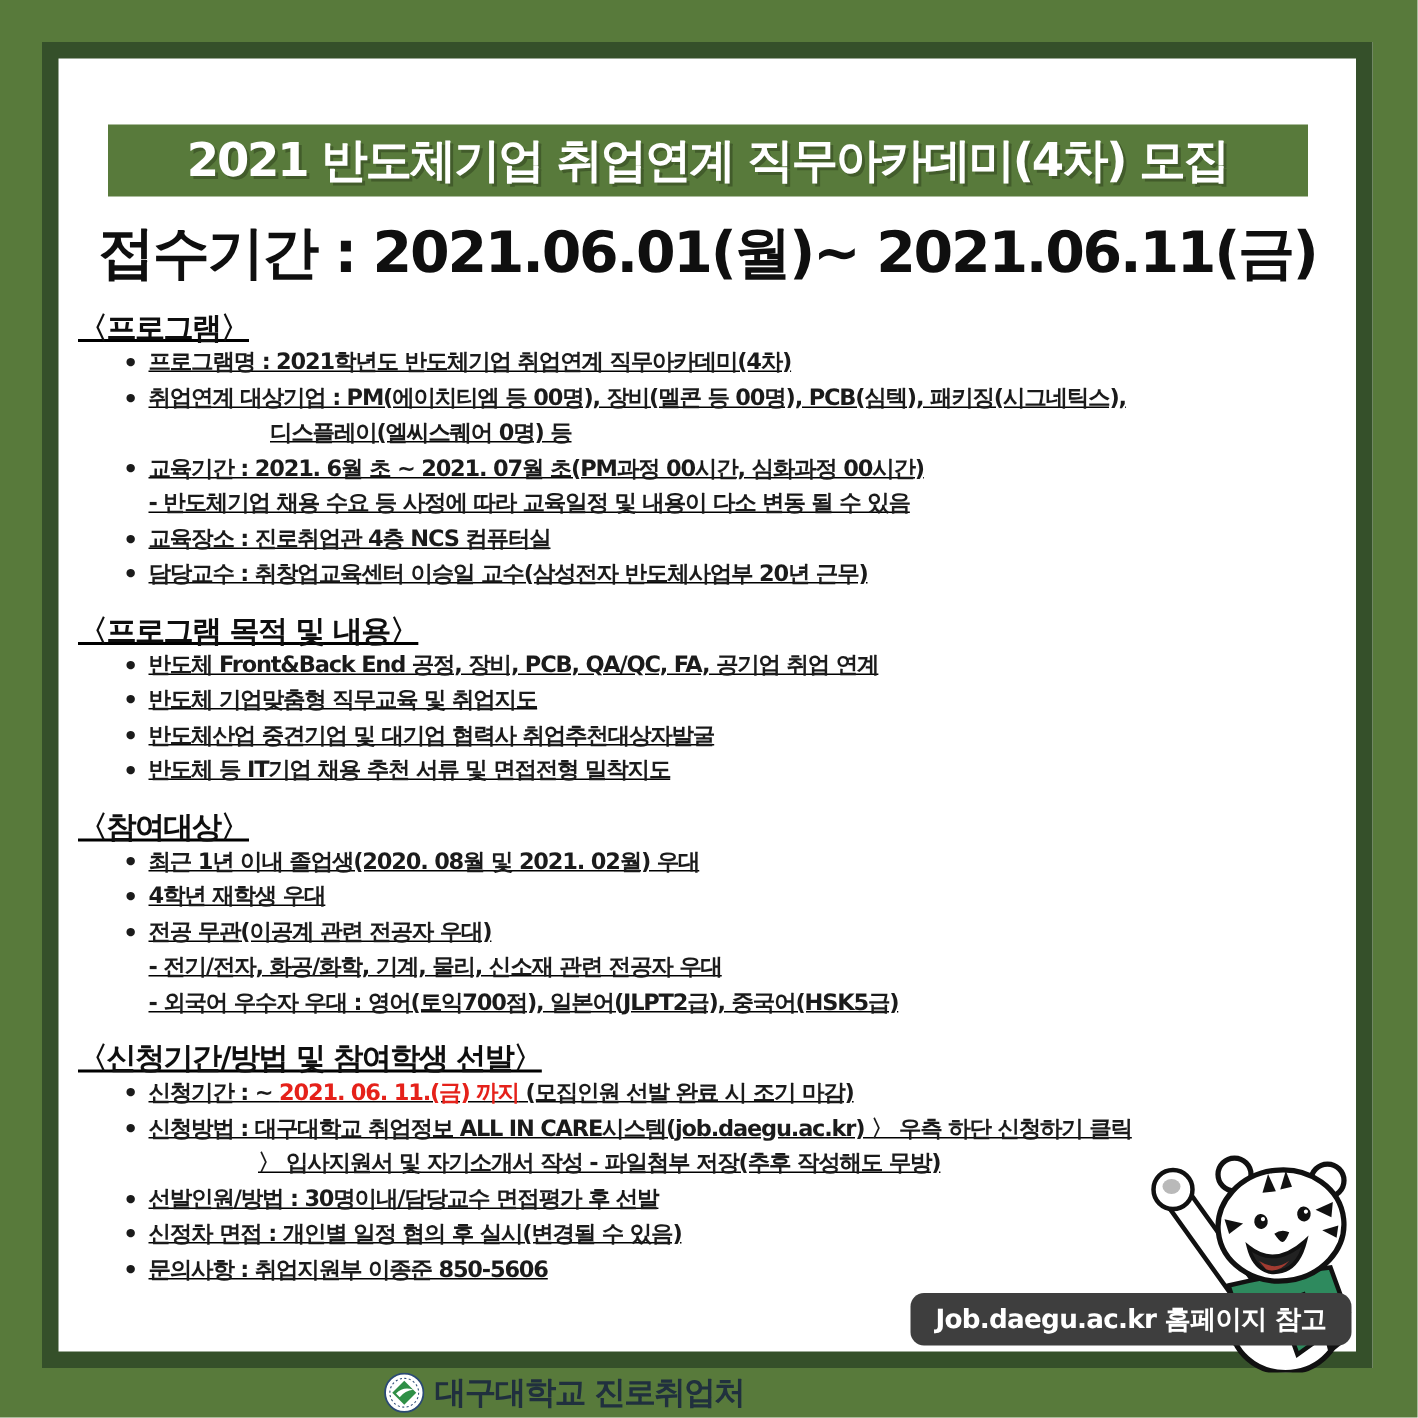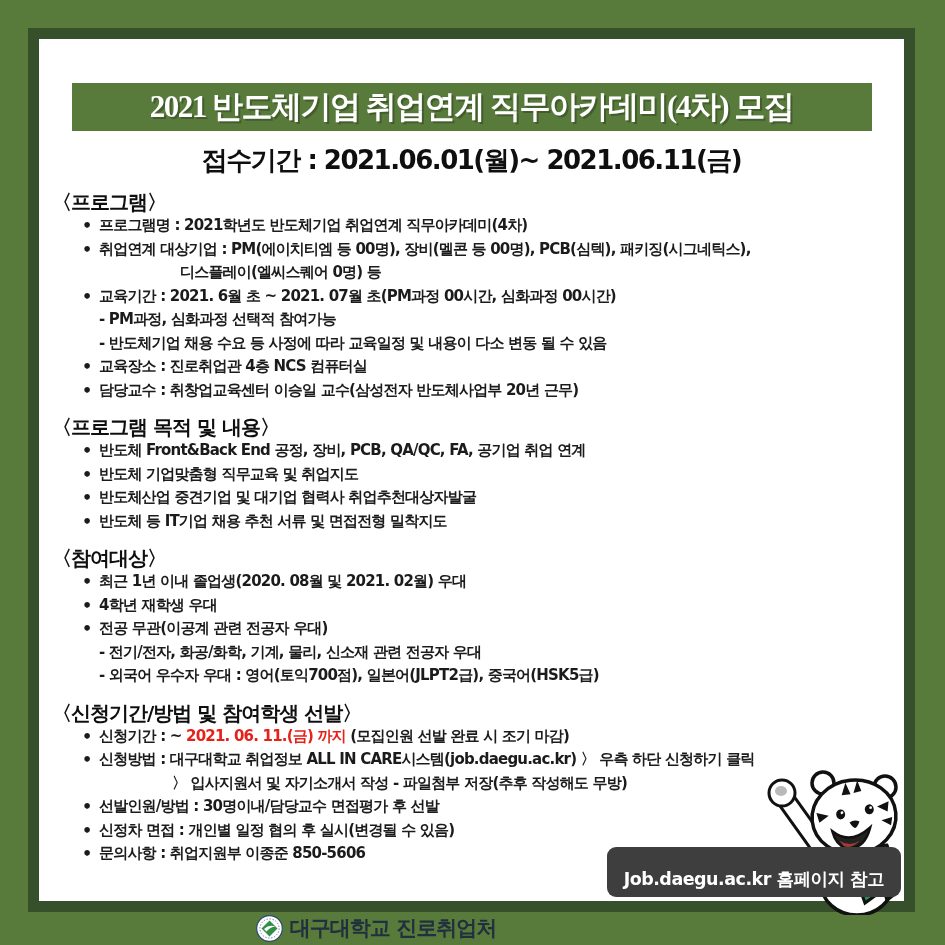--- a/index.html
+++ b/index.html
@@ -19,27 +19,26 @@
   .banner{
     margin:44px auto 0 auto;
     width:800px;height:48px;
     background:#587a3b;
     display:flex;align-items:center;justify-content:center;
   }
   .banner-text{
     color:#ffffff;font-size:31px;font-weight:bold;letter-spacing:-1.5px;
     text-shadow:2px 2px 0 rgba(40,55,25,.45);
     white-space:nowrap;
-    font-family:Liberation Serif, serif;
   }
   .subtitle{
     margin-top:12px;text-align:center;
-    font-size:26px;font-weight:bold;color:#0f0f0f;letter-spacing:-1.5px;
+    font-size:38px;font-weight:bold;color:#0f0f0f;letter-spacing:-1.5px;
   }
-  .content{margin-top:12px;padding:0 18px 0 13px;}
+  .content{margin-top:12px;padding:0 18px 0 13px;text-decoration:underline;}
   .sec{margin-bottom:13px;}
   .sec-h{
     font-size:20px;font-weight:bold;color:#0f0f0f;letter-spacing:-1px;
     line-height:24px;
   }
   .line{
     font-size:15px;font-weight:bold;color:#1b1b1b;letter-spacing:-0.8px;
     line-height:23.5px;white-space:nowrap;
   }
   .b1{padding-left:47px;position:relative;}
@@ -47,21 +46,21 @@
     content:"\2022";position:absolute;left:30px;top:0;
     font-size:16px;color:#1b1b1b;
   }
   .b2{padding-left:47px;}
   .ind-a{padding-left:128px;}
   .ind-b{padding-left:120px;}
   .red{color:#e5211a;}
   .badge{
     position:absolute;right:44px;bottom:48px;z-index:6;
     background:#3e3e3e;color:#ffffff;
-    border-radius:9px;padding:20px 17px 6px 17px;
+    border-radius:9px;padding:5px 17px 6px 17px;
     font-size:17.5px;font-weight:bold;letter-spacing:-0.5px;
     white-space:nowrap;
   }
   .mascot{position:absolute;right:30px;bottom:26px;z-index:5;}
   .footer{
     position:absolute;left:0;bottom:0;width:752px;height:34px;
     display:flex;align-items:center;justify-content:center;gap:7px;
     z-index:2;
   }
   .footer-text{
@@ -81,21 +80,20 @@
   <div class="subtitle">접수기간 : 2021.06.01(월)~ 2021.06.11(금)</div>
 
   <div class="content">
 
     <div class="sec">
       <div class="sec-h">〈프로그램〉</div>
       <div class="line b1">프로그램명 : 2021학년도 반도체기업 취업연계 직무아카데미(4차)</div>
       <div class="line b1">취업연계 대상기업 : PM(에이치티엠 등 00명), 장비(멜콘 등 00명), PCB(심텍), 패키징(시그네틱스),</div>
       <div class="line ind-a">디스플레이(엘씨스퀘어 0명) 등</div>
       <div class="line b1">교육기간 : 2021. 6월 초 ~ 2021. 07월 초(PM과정 00시간, 심화과정 00시간)</div>
-      <div class="line b2">- PM과정, 심화과정 선택적 참여가능</div>
       <div class="line b2">- 반도체기업 채용 수요 등 사정에 따라 교육일정 및 내용이 다소 변동 될 수 있음</div>
       <div class="line b1">교육장소 : 진로취업관 4층 NCS 컴퓨터실</div>
       <div class="line b1">담당교수 : 취창업교육센터 이승일 교수(삼성전자 반도체사업부 20년 근무)</div>
     </div>
 
     <div class="sec">
       <div class="sec-h">〈프로그램 목적 및 내용〉</div>
       <div class="line b1">반도체 Front&amp;Back End 공정, 장비, PCB, QA/QC, FA, 공기업 취업 연계</div>
       <div class="line b1">반도체 기업맞춤형 직무교육 및 취업지도</div>
       <div class="line b1">반도체산업 중견기업 및 대기업 협력사 취업추천대상자발굴</div>

